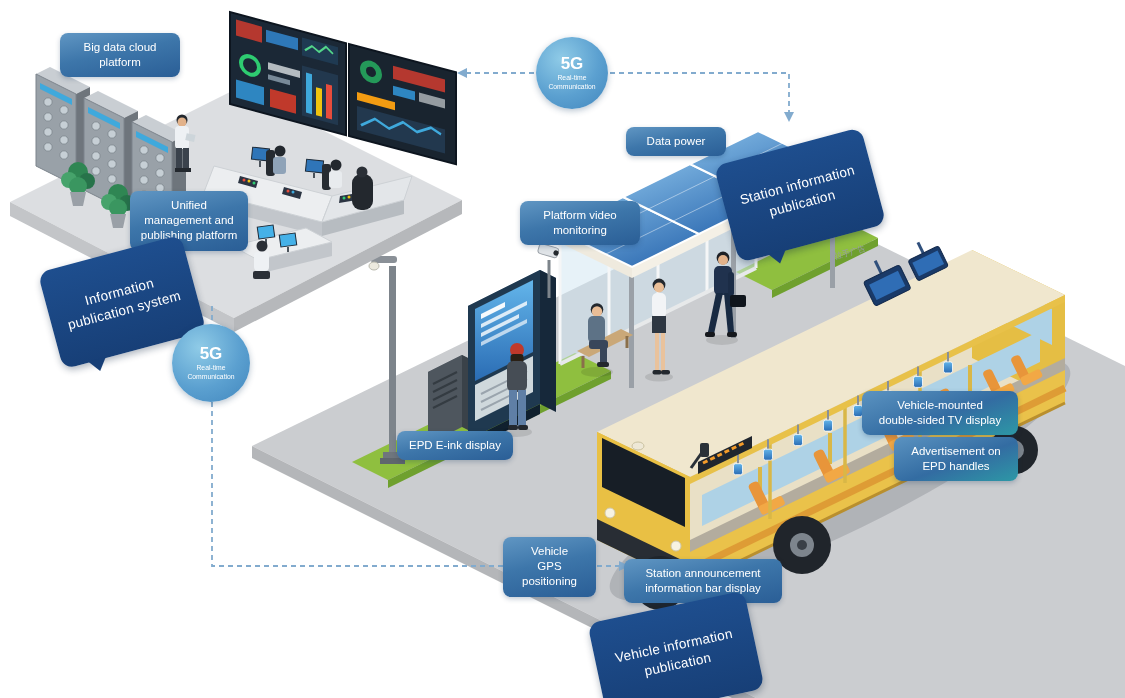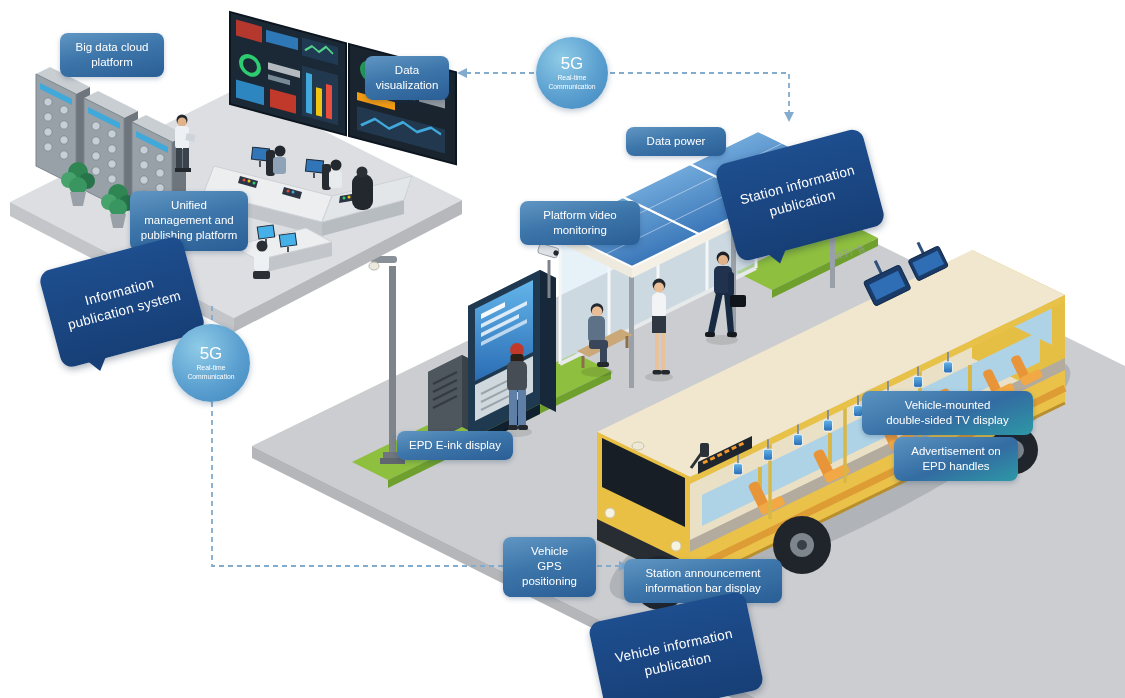--- a/index.html
+++ b/index.html
@@ -16,21 +16,21 @@
         background:linear-gradient(180deg,#1e4e8e,#173f77);color:#fff;font-size:13.5px;line-height:1.4;
         letter-spacing:.3px;text-align:center;white-space:pre-line;transform:rotate(-15deg);
         box-shadow:0 3px 7px rgba(10,30,60,.32)}
   .bubble.r12{transform:rotate(-12deg)}
   .bubble .tail{position:absolute;bottom:-11px;width:0;height:0;
         border-left:9px solid transparent;border-right:9px solid transparent;border-top:12px solid #173f77}
   .badge{position:absolute;z-index:3;border-radius:50%;
         background:radial-gradient(circle at 35% 30%,#8fcbe7 0%,#5ba0d0 55%,#4186bd 100%);
         color:#fff;display:flex;flex-direction:column;align-items:center;justify-content:center;
         text-align:center;box-shadow:0 2px 6px rgba(20,60,100,.3)}
-  .badge .t{font-size:17px;font-weight:normal;line-height:1.15}
+  .badge .t{font-size:17px;font-weight:bold;line-height:1.15}
   .badge .s{font-size:6.8px;line-height:1.3}
   .caption{position:absolute;z-index:2;font-size:8px;color:#979ca3;transform:rotate(-15deg)}
 </style>
 </head>
 <body>
 
 <div class="stage">
 
 <svg width="1125" height="698" viewBox="0 0 1125 698">
   <defs>
@@ -418,32 +418,30 @@
     <path d="M212,306 V324"></path>
     <path d="M212,402 V566 H620"></path>
   </g>
   <g fill="#82abce">
     <polygon points="457,73 467,68 467,78"></polygon>
     <polygon points="789,122 784,112 794,112"></polygon>
     <polygon points="629,566 619,561 619,571"></polygon>
   </g>
 </svg>
 
-<div class="pill" style="left:60px;top:33px;width:104px">Big data cloud
+<div class="pill" style="left:60px;top:33px;width:120px">Big data cloud
 platform</div>
-<div class="pill" style="left:365px;top:56px;width:84px">Data
-visualization</div>
 <div class="pill" style="left:626px;top:127px;width:100px">Data power</div>
 <div class="pill" style="left:520px;top:201px;width:120px">Platform video
 monitoring</div>
 <div class="pill" style="left:397px;top:431px;width:116px">EPD E-ink display</div>
 <div class="pill" style="left:130px;top:191px;width:118px">Unified
 management and
 publishing platform</div>
-<div class="pill teal" style="left:862px;top:391px;width:171px">Vehicle-mounted
+<div class="pill teal" style="left:862px;top:391px;width:156px">Vehicle-mounted
 double-sided TV display</div>
 <div class="pill teal" style="left:894px;top:437px;width:124px">Advertisement on
 EPD handles</div>
 <div class="pill" style="left:503px;top:537px;width:93px">Vehicle
 GPS
 positioning</div>
 <div class="pill" style="left:624px;top:559px;width:158px">Station announcement
 information bar display</div>
 
 <div class="bubble" style="left:48px;top:252px;width:148px">

